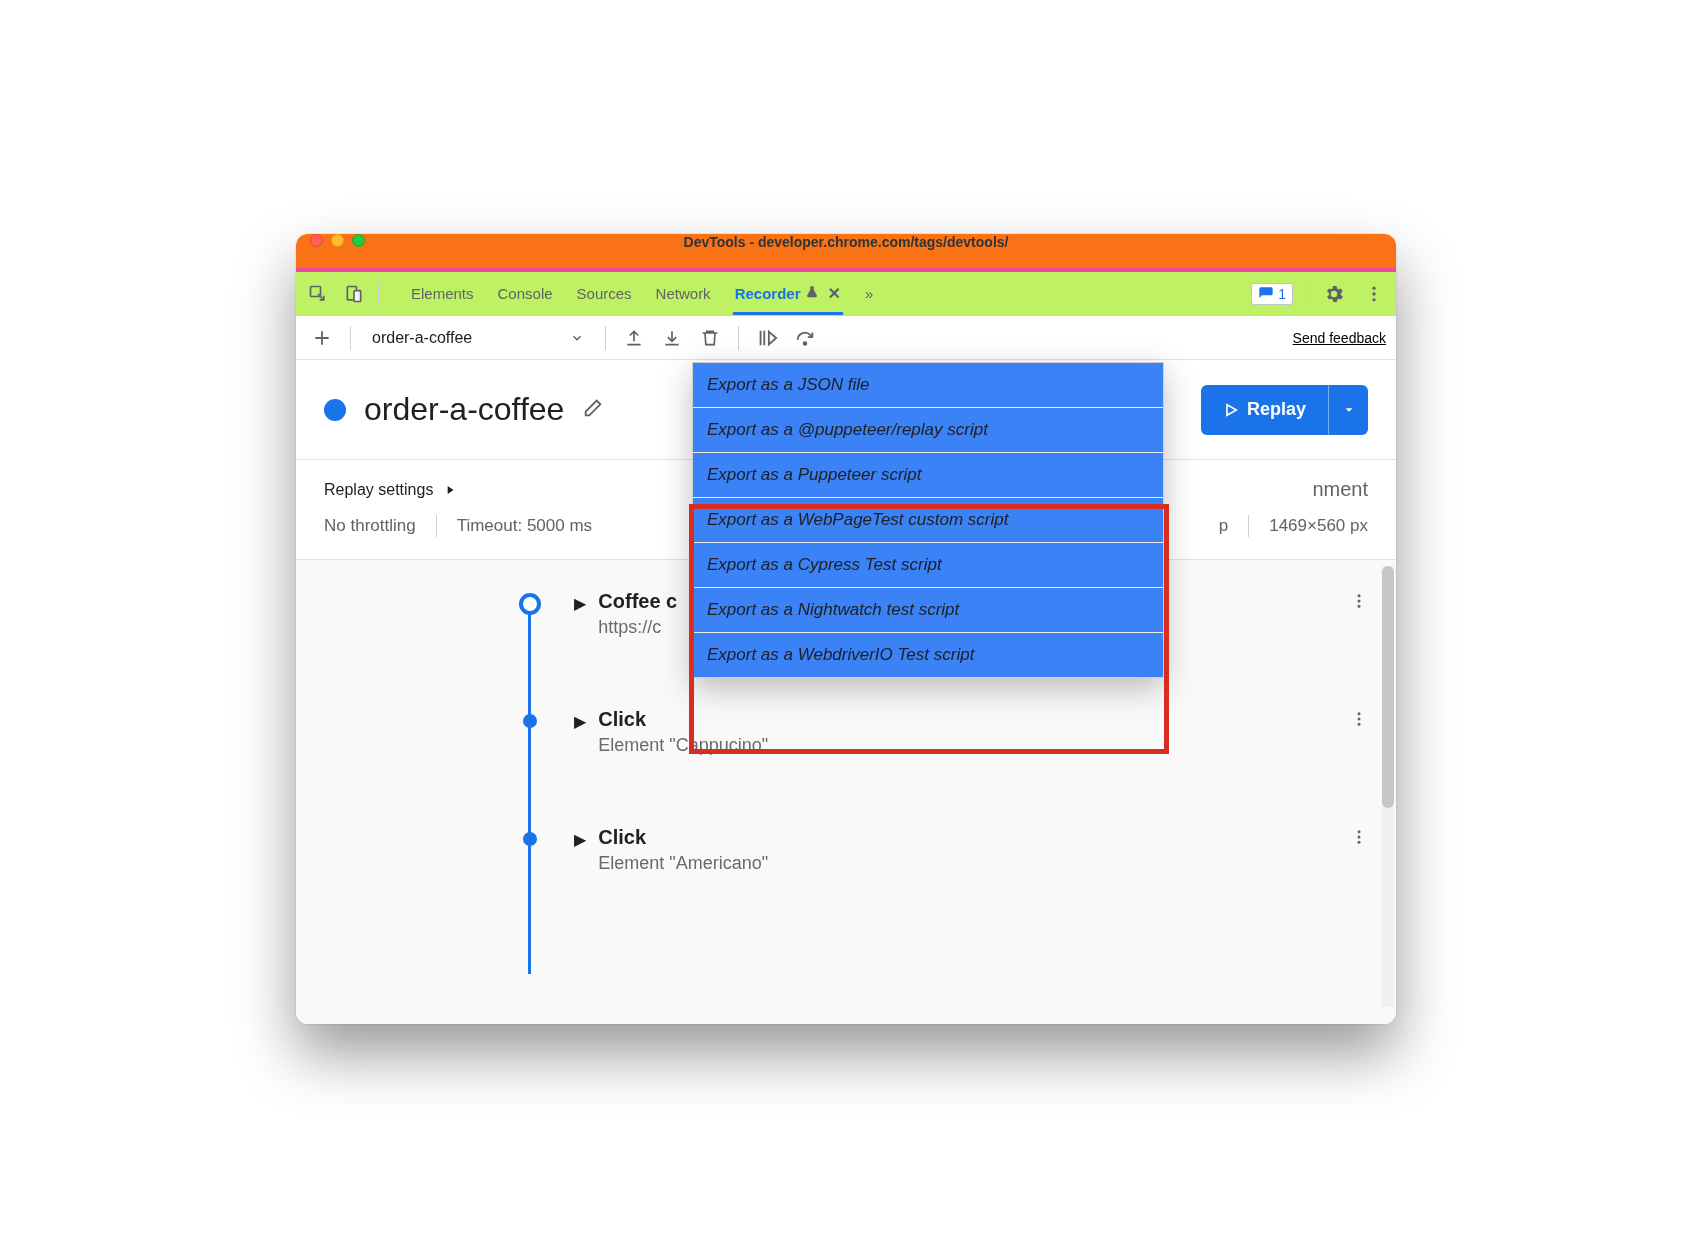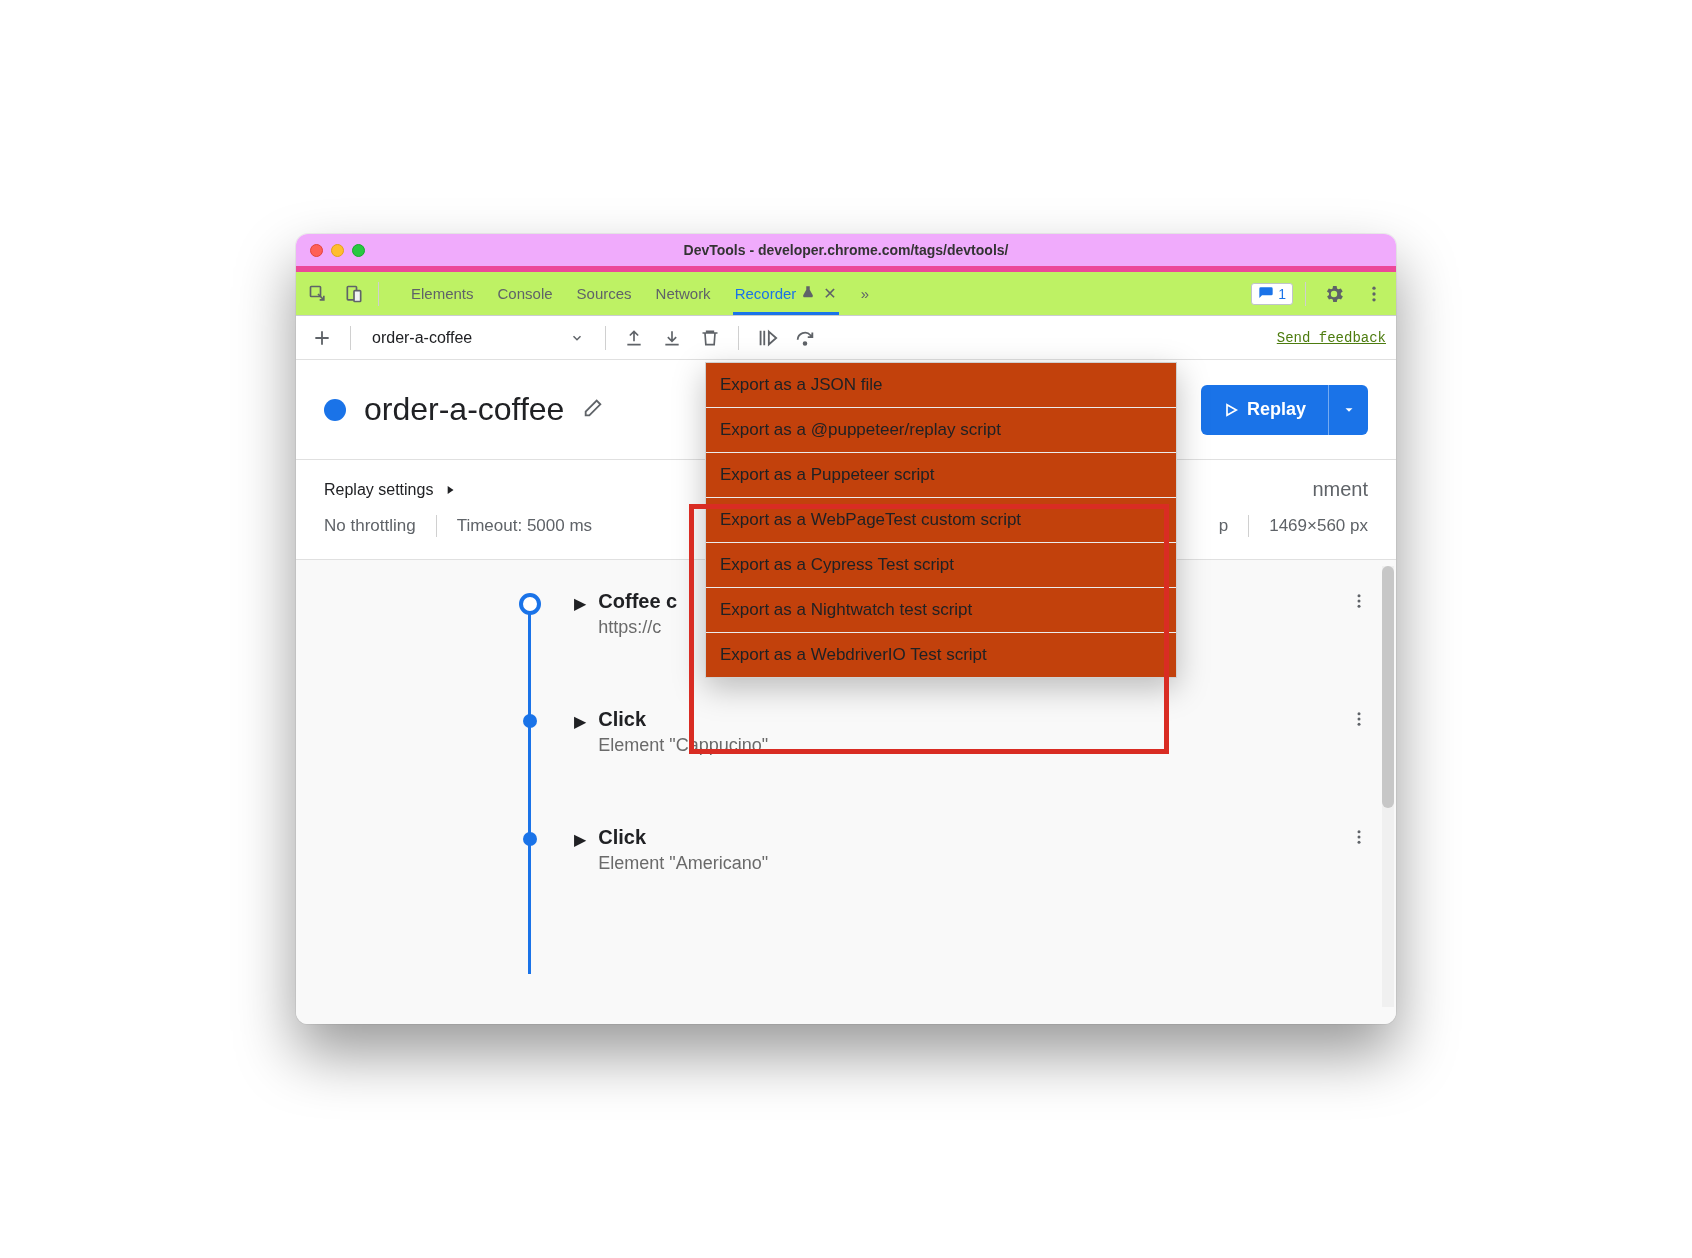--- a/index.html
+++ b/index.html
@@ -11,24 +11,23 @@
     border-radius: 12px;
     box-shadow: 0 30px 60px rgba(0,0,0,0.4), 0 0 0 1px rgba(0,0,0,.05);
     overflow: hidden;
     display: flex;
     flex-direction: column;
     position: relative;
   }
   
   .titlebar {
     height: 38px;
-    background: #f0abfc;
-    border-bottom: 6px solid #ec4899;
+    background: #f97316;
+    border-bottom: 4px solid #ec4899;
     display: flex;
-    align-items: center;
     padding: 0 14px;
     position: relative;
   }
   .traffic { display: flex; gap: 8px; }
   .dot { width: 13px; height: 13px; border-radius: 50%; }
   .dot.red { background: #ff5f57; border:1px solid #e14338; }
   .dot.yel { background: #ffbd2e; border:1px solid #e1a117; }
   .dot.grn { background: #28c840; border:1px solid #17a82c; }
   .titlebar-title {
     position: absolute; left: 0; right: 0; text-align: center;
@@ -48,21 +47,21 @@
   .iconbtn {
     width: 32px; height: 32px; display: inline-flex; align-items: center; justify-content: center;
     border-radius: 2px; color: #5f6368;
   }
   .devtabs { display: flex; align-items: stretch; height: 100%; gap: 20px; padding-left: 18px; }
   .devtab {
     display: flex; align-items: center; font-size: 15px; color: #5f6368; cursor: pointer;
     padding: 0 2px; height: 100%;
   }
   .devtab.active {
-    color: #1a73e8; font-weight: 400;
+    color: #1a73e8; font-weight: 700;
     box-shadow: inset 0 -3px 0 0 #1a73e8;
   }
   .devtab .flask { margin-left: 5px; }
   .devtab .close { margin-left: 8px; color: #5f6368; font-size: 16px; }
   .tabstrip-right { margin-left: auto; display: flex; align-items: center; gap: 8px; }
   .issues-badge {
     display: flex; align-items: center; gap: 4px; border: 1px solid #bfc4c9;
     background: #fff; border-radius: 3px; padding: 2px 6px; color: #1a73e8;
     font-size: 14px;
   }
@@ -72,21 +71,21 @@
   .subbar {
     height: 44px; background: #fff; border-bottom: 1px solid #e0e0e0;
     display: flex; align-items: center; padding: 0 10px; gap: 6px;
   }
   .subbar .sep { width: 1px; height: 24px; background: #d0d0d0; margin: 0 6px; }
   .recording-select {
     display: flex; align-items: center; gap: 6px; height: 32px;
     border: 1px solid transparent; padding: 0 8px; font-size: 16px; color: #202124;
     min-width: 230px; justify-content: space-between;
   }
-  .feedback-link { margin-left: auto; font-size: 14px; text-decoration: underline; color: #4d7c0f; font-family: Liberation Mono, monospace; }
+  .feedback-link { margin-left: auto; font-size: 14px; text-decoration: underline; color: #000000; }
 
   
   .recorder-header {
     height: 100px; background: #fff; border-bottom: 1px solid #e0e0e0;
     display: flex; align-items: center; padding: 0 28px;
   }
   .rec-title { display: flex; align-items: center; gap: 18px; }
   .blue-dot { width: 22px; height: 22px; border-radius: 50%; background: #1a73e8; }
   .rec-name { font-size: 32px; color: #202124; font-weight: 400; }
   .replay-btn-group { margin-left: auto; display: flex; height: 50px; justify-content: center; }
@@ -136,23 +135,24 @@
   .step-sub { font-size: 18px; color: #6a6a6a; margin-top: 4px; }
   .step-kebab { margin-left: auto; font-size: 22px; color: #5f6368; letter-spacing: -2px; }
   .scrollbar {
     position: absolute; right: 2px; top: 6px; height: 95%; width: 12px;
     background: #f0f0f0;
   }
   .scroll-thumb { position: absolute; top: 0; width: 100%; height: 55%; background: #c7c7c7; border-radius: 6px; }
 
   
   .export-menu {
-    position: absolute; top: 128px; left: 409px; width: 472px; background: #c2410c;
+    position: absolute; top: 128px; left: 396px; width: 472px; background: #3b82f6;
     border: 1px solid #d0d0d0; box-shadow: 0 10px 30px rgba(0,0,0,0.25);
     z-index: 30;
+    font-style: italic;
   }
   .export-item {
     padding: 12px 14px; font-size: 17px; color: #202124;
     border-bottom: 1px solid #ececec; cursor: pointer;
   }
   .export-item:last-child { border-bottom: none; }
   .highlight-box {
     position: absolute; border: 5px solid #d92c23; z-index: 31;
     pointer-events: none;
   }

